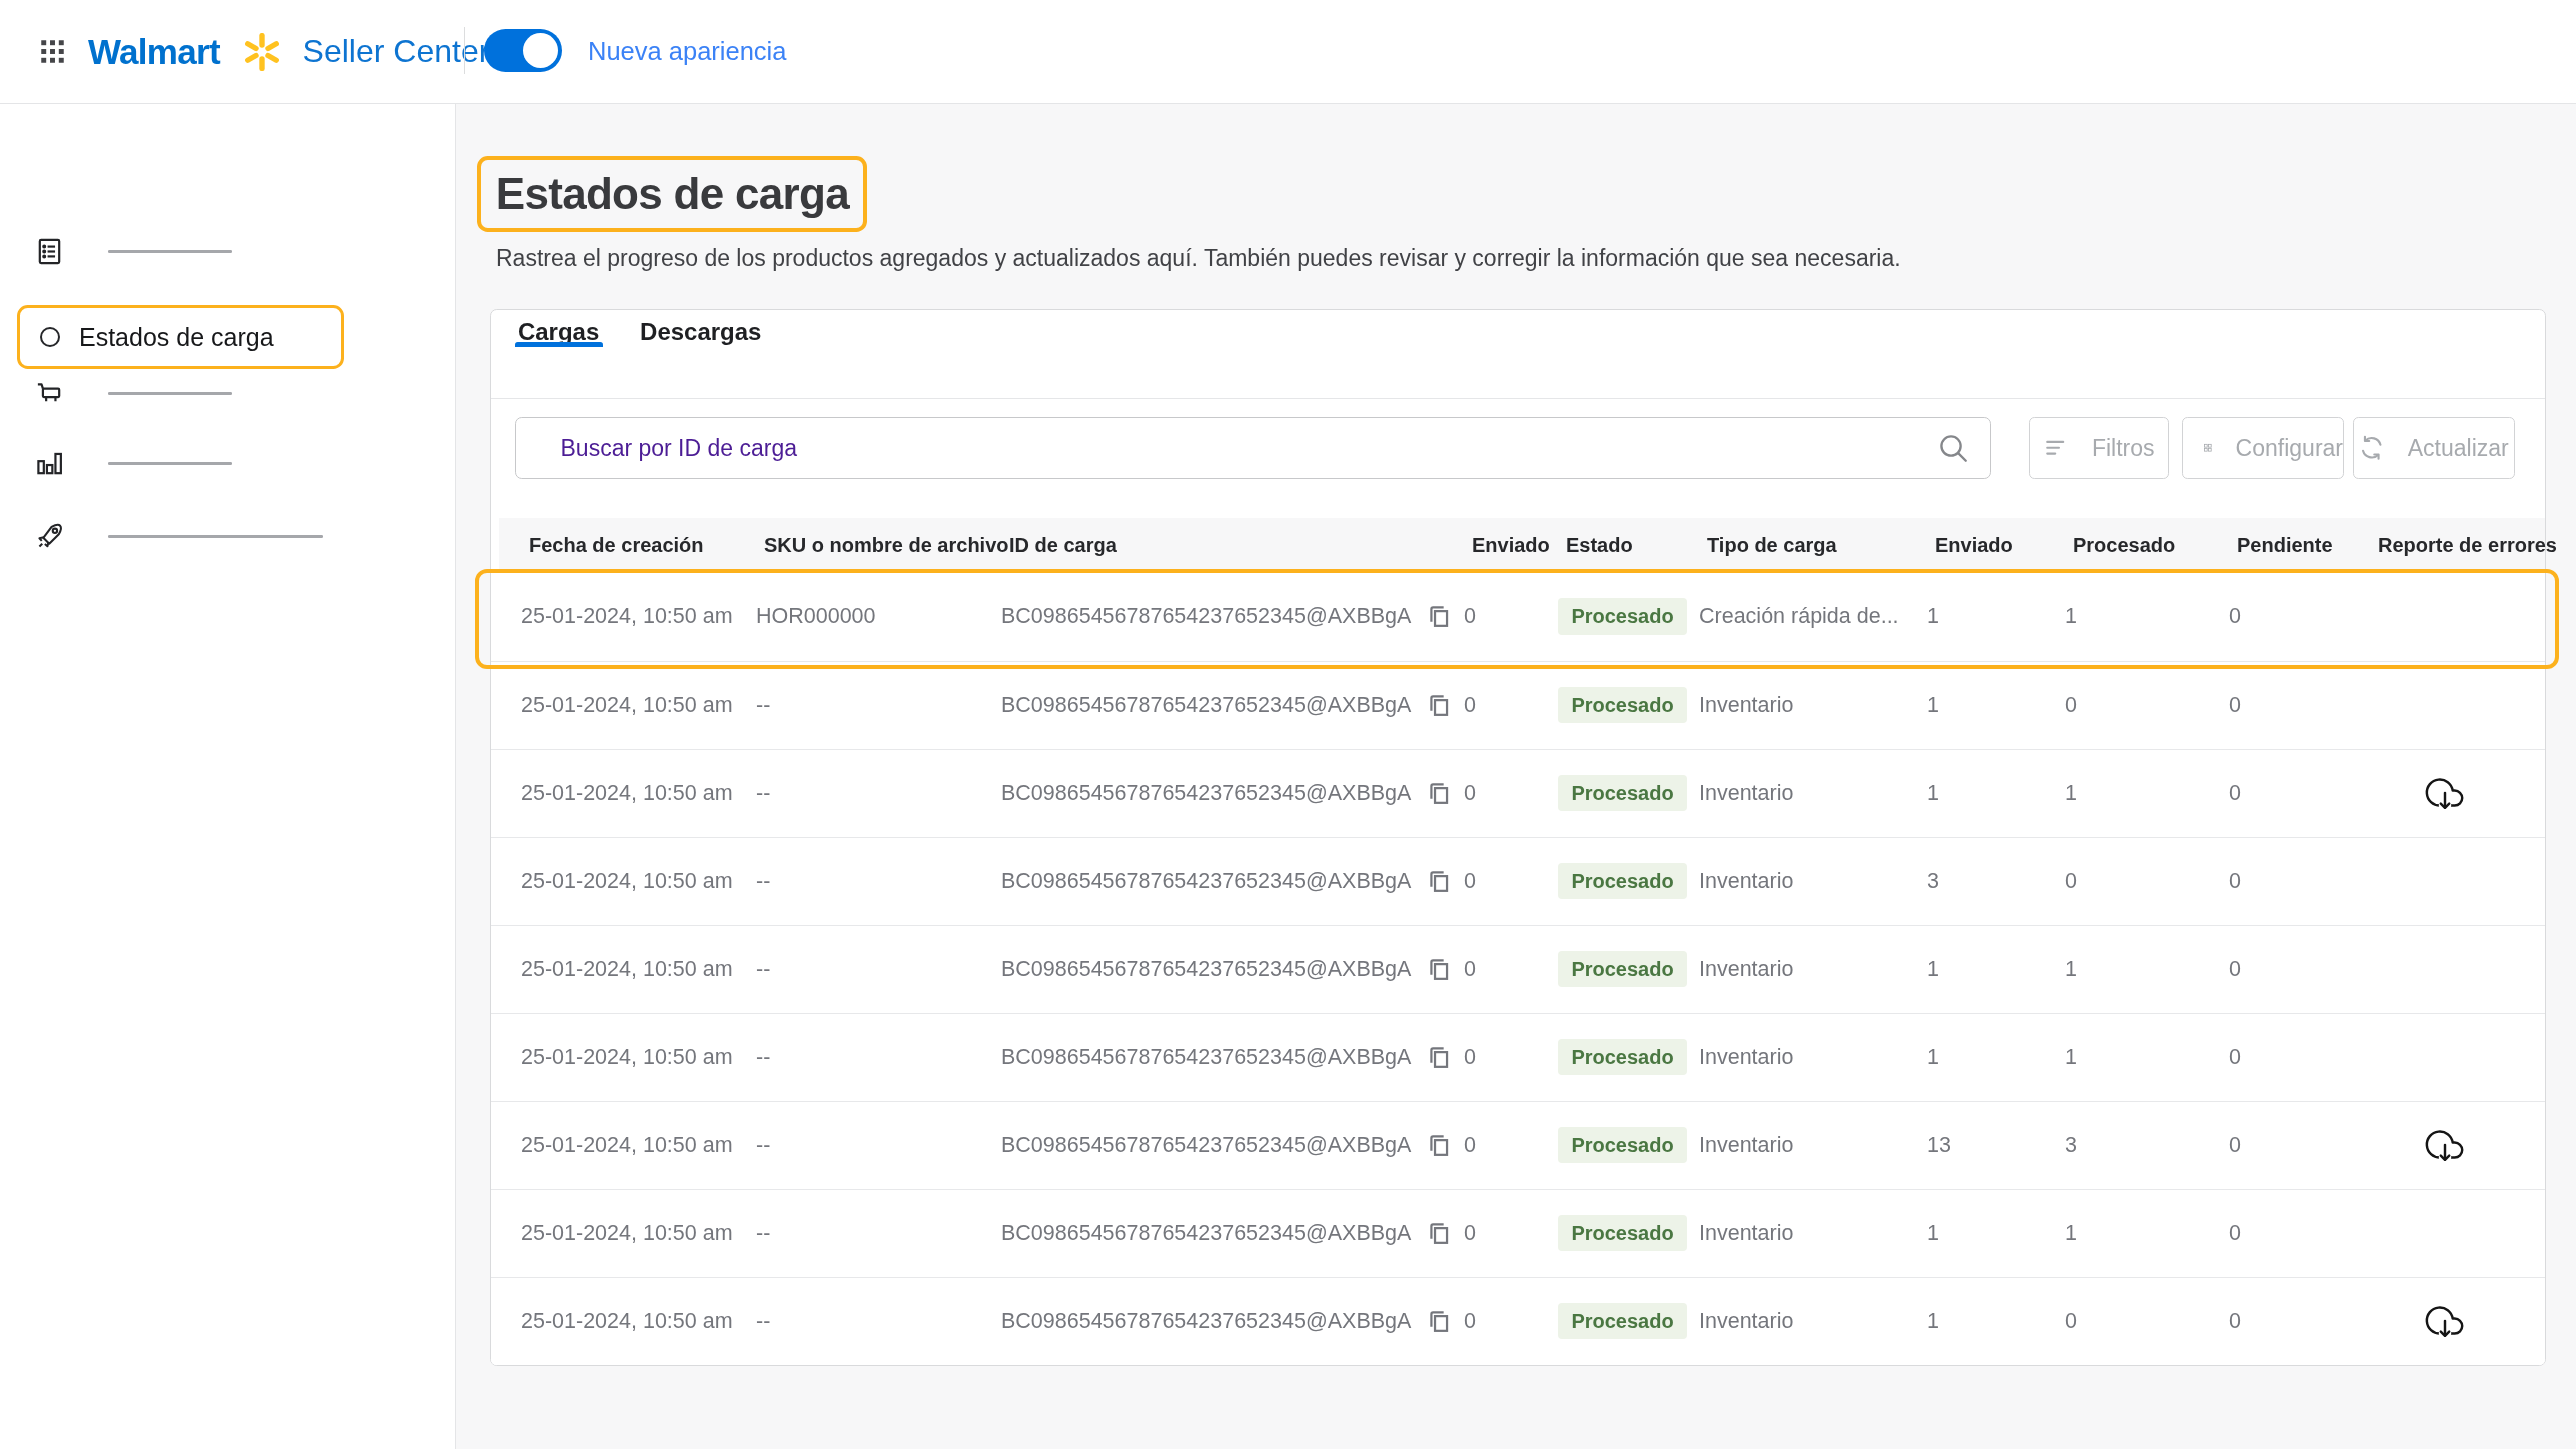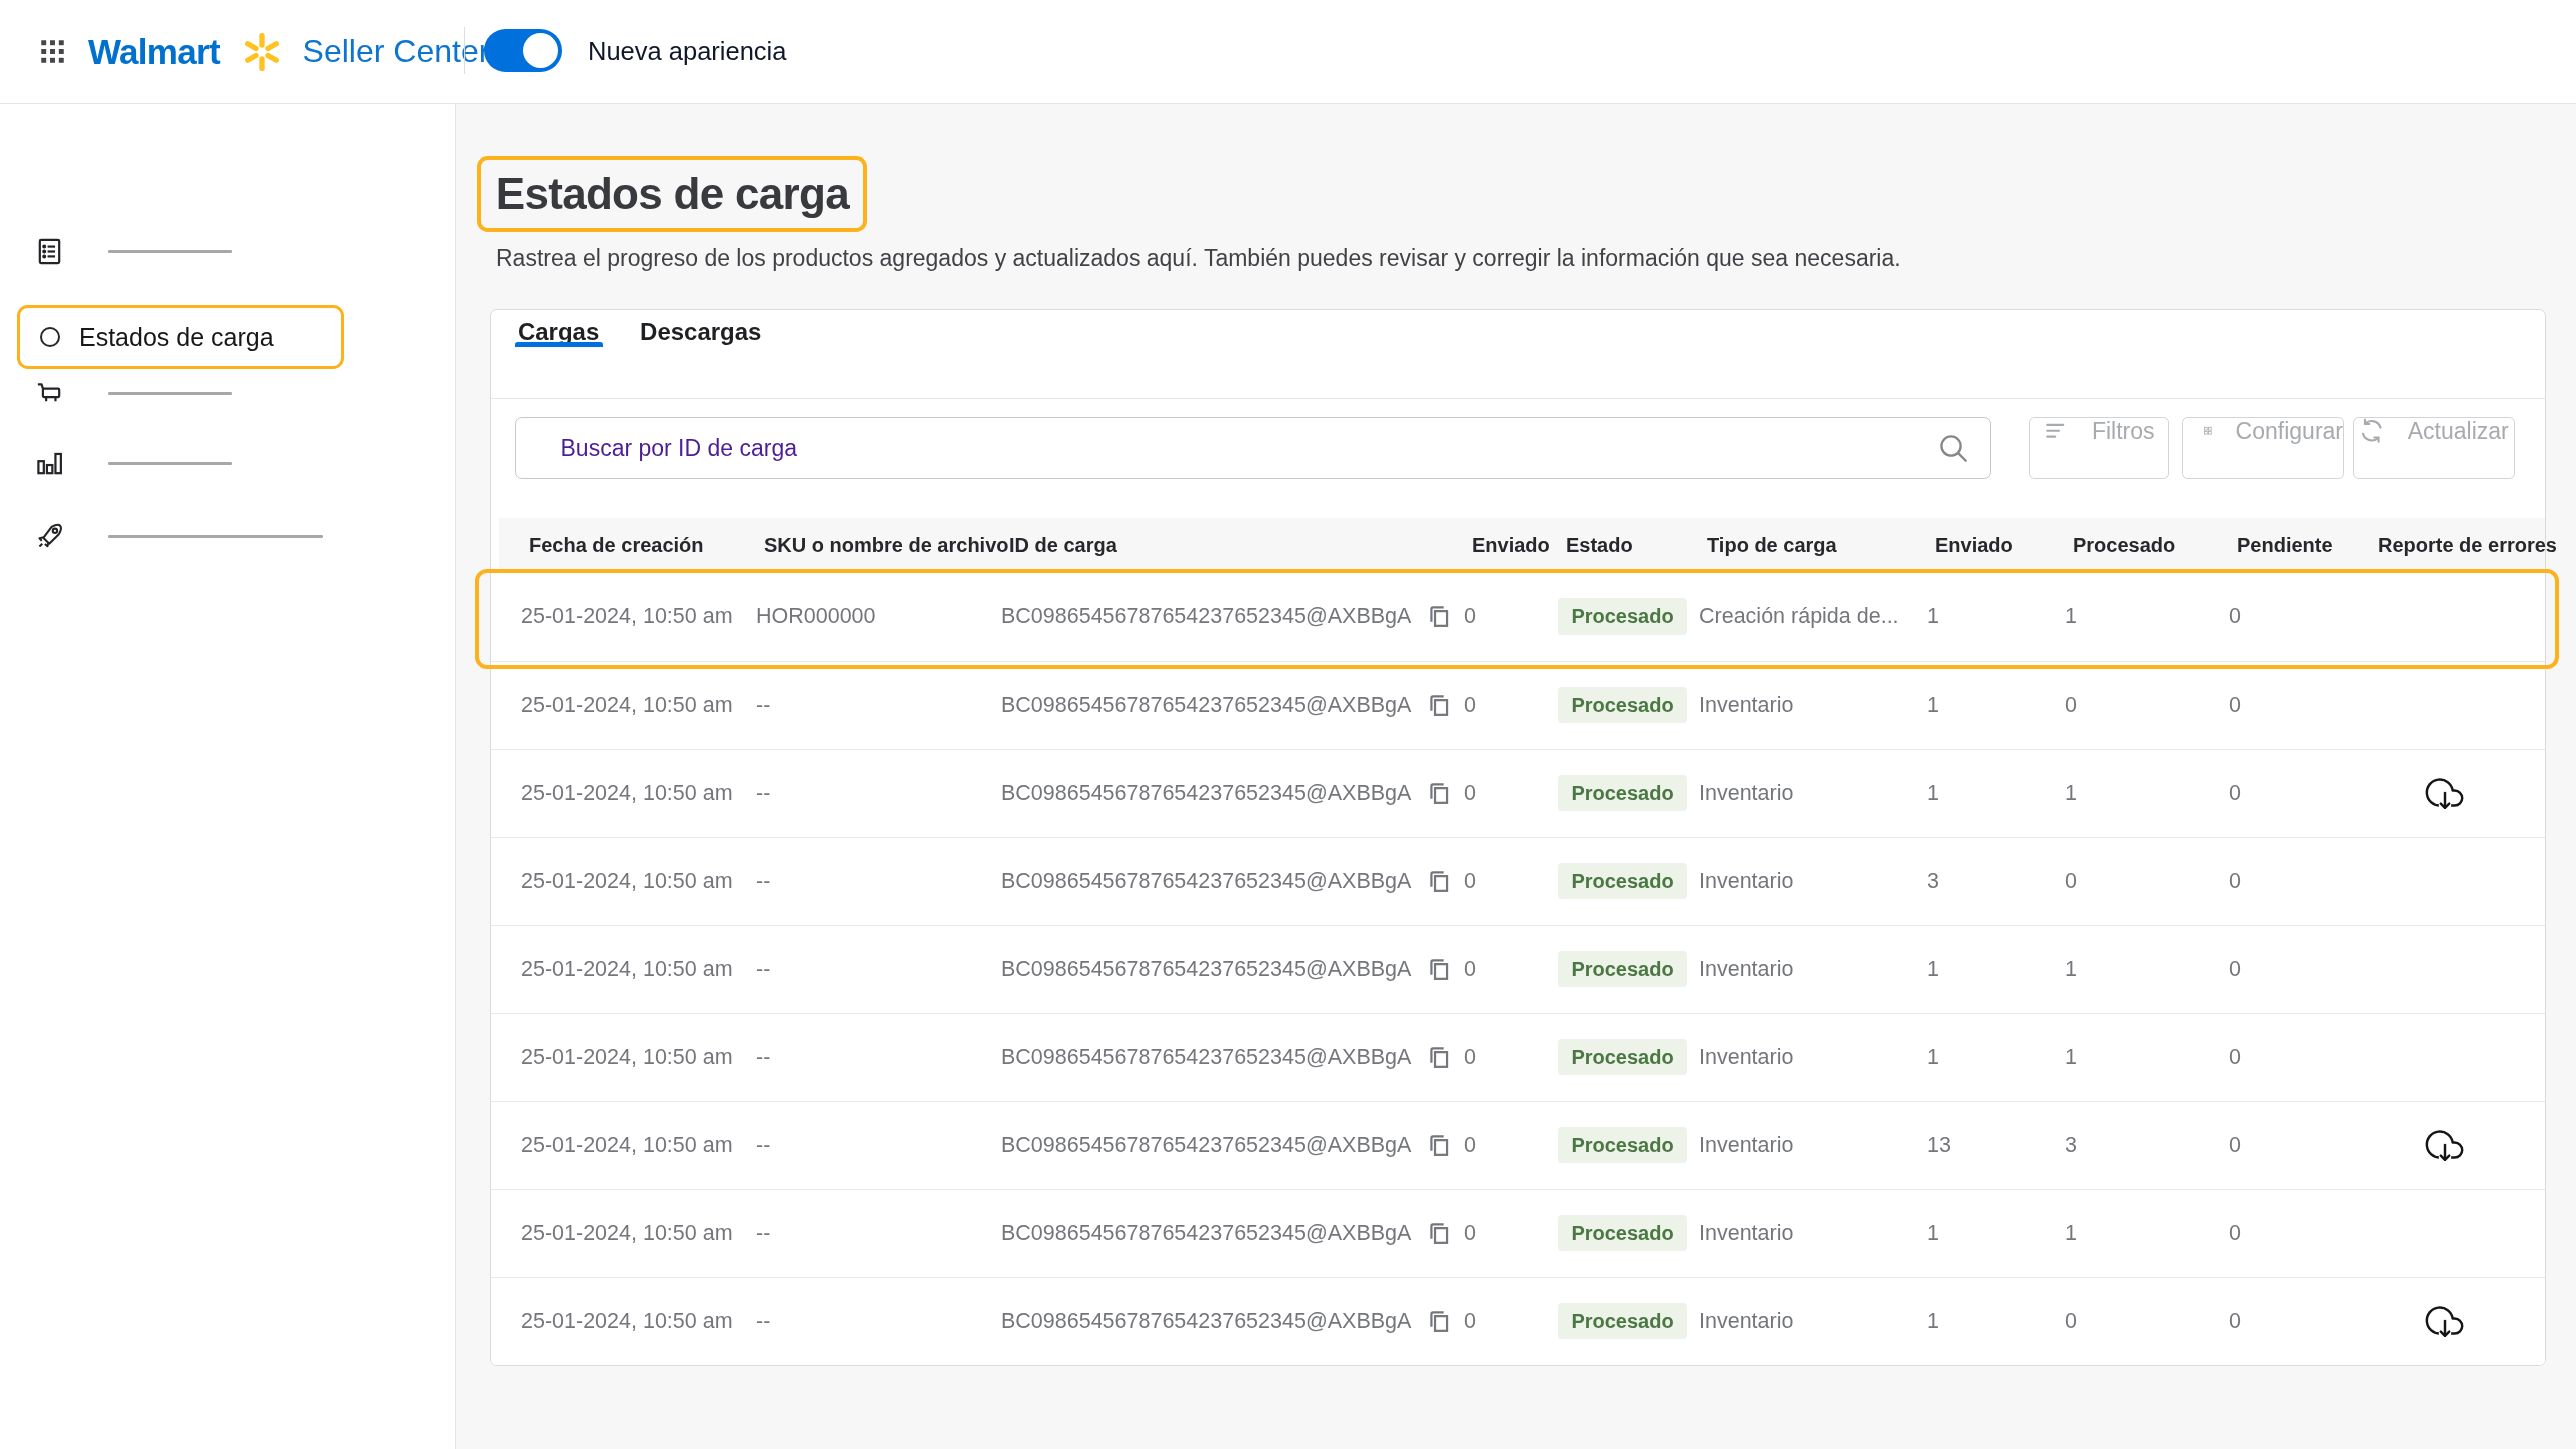--- a/index.html
+++ b/index.html
@@ -14,21 +14,21 @@
   .applauncher{position:absolute;left:39px;top:38px;width:27px;height:27px;cursor:pointer;}
   .brand{position:absolute;left:88px;top:0;height:103px;display:flex;align-items:center;gap:15px;}
   .brand-bold{font-size:35px;font-weight:800;color:#0071ce;letter-spacing:-0.7px;}
   .spark{width:38px;height:38px;margin:0 6.7px 0 8px;}
   .brand-rest{font-size:32px;font-weight:400;color:#0d74d1;}
   .topbar-divider{position:absolute;left:464px;top:27px;width:1.3px;height:47px;background:#dcddde;}
   .toggle{position:absolute;left:484px;top:29px;width:78px;height:43px;border-radius:21.5px;
     background:#0071dc;cursor:pointer;}
   .toggle .knob{position:absolute;right:4px;top:4px;width:35px;height:35px;border-radius:50%;background:#fff;}
   .toggle-label{position:absolute;left:588px;top:0;height:103px;display:flex;align-items:center;
-    font-size:25.5px;color:#0f172a;}
+    font-size:25.5px;color:#3b82f6;}
   
   .sidebar{position:absolute;left:0;top:104px;width:456px;height:1345px;background:#fff;
     border-right:1.3px solid #e4e5e7;z-index:10;}
   .side-item{position:absolute;left:0;width:100%;height:31px;display:flex;align-items:center;cursor:pointer;}
   .side-item svg{width:31px;height:31px;margin-left:34px;flex:none;}
   .skeleton-line{height:2.7px;background:#a5a7ab;border-radius:1.3px;margin-left:43px;}
   .side-active{position:absolute;left:17px;top:201px;width:327px;height:64px;
     border:3.4px solid #fcb11d;border-radius:10.7px;display:flex;align-items:center;cursor:pointer;background:#fff;}
   .ring{width:20px;height:20px;border:2px solid #26272a;border-radius:50%;margin-left:20px;flex:none;}
   .side-active-label{margin-left:19px;font-size:25px;color:#17181a;}
@@ -46,21 +46,21 @@
   .tab{position:relative;display:flex;align-items:center;padding:0 3.4px;margin-right:34px;
     font-size:24px;font-weight:700;color:#1f2023;cursor:pointer;}
   .tab.active::after{content:"";position:absolute;left:0;right:0;bottom:-1.3px;height:5.4px;
     background:#0071dc;border-radius:2.7px 2.7px 0 0;}
   
   .search{position:absolute;left:23.5px;top:107px;width:1476px;height:62px;background:#fff;
     border:1.3px solid #c7c8ca;border-radius:6.7px;display:flex;align-items:center;cursor:text;}
   .search .placeholder{margin-left:45px;font-size:23px;color:#4c1d95;flex:1;}
   .search svg{width:35px;height:35px;margin-right:19px;flex:none;}
   .tool-btn{position:absolute;top:107px;height:62px;background:#fff;border:1.3px solid #d2d3d5;
-    border-radius:5.4px;display:flex;align-items:flex-start;justify-content:center;gap:23px;cursor:pointer;}
+    border-radius:5.4px;display:flex;align-items:center;justify-content:center;gap:23px;cursor:pointer;}
   .tool-btn svg{width:25.5px;height:25.5px;}
   .tool-btn span{font-size:23px;color:#a7aaae;}
   .btn-filtros{left:1538px;width:140px;}
   .btn-configurar{left:1691px;width:162px;padding-left:20px;}
   .btn-actualizar{left:1862px;width:162px;}
   
   .cols{display:grid;grid-template-columns:235px 245px 463px 94px 141px 228px 138px 164px 141px 1fr;
     padding-left:30px;align-items:center;}
   .thead{position:absolute;left:8px;top:208px;right:0;height:54px;background:#f7f7f8;}
   .thead .th{font-size:20px;font-weight:700;color:#27282b;white-space:nowrap;}

